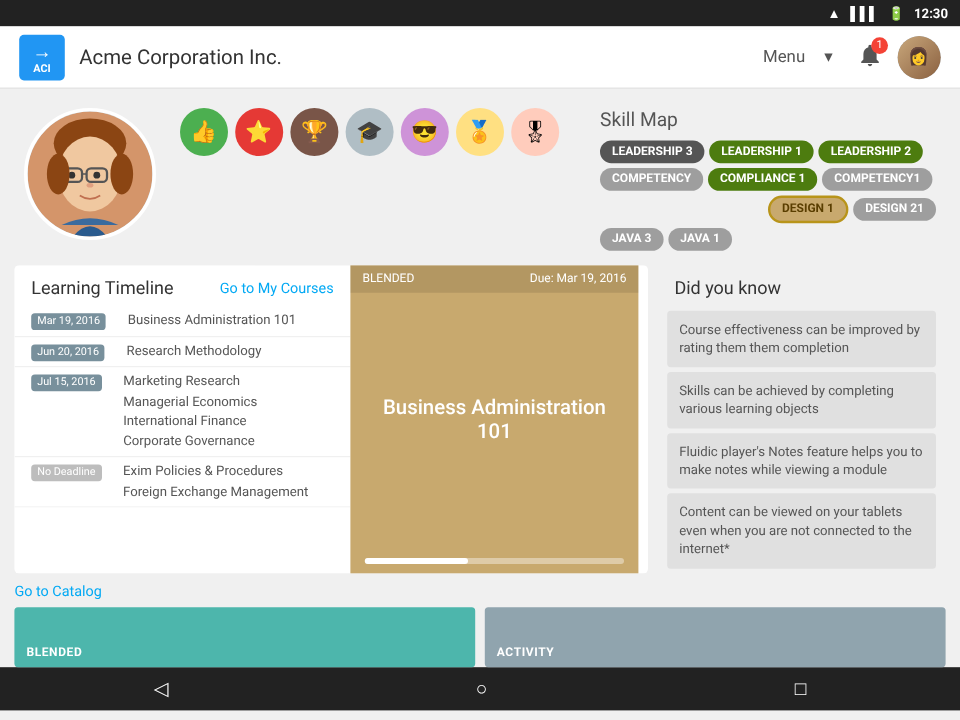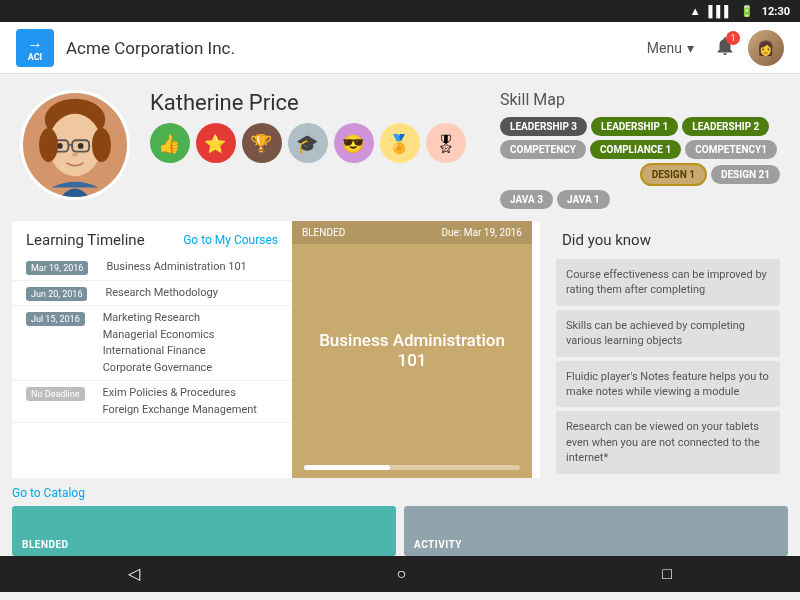--- a/index.html
+++ b/index.html
@@ -7,21 +7,21 @@
 
     
     .status-bar { background: #222; color: #fff; height: 22px; display: flex; align-items: center; justify-content: flex-end; padding: 0 10px; font-size: 11px; gap: 8px; }
     .status-bar .time { font-weight: bold; }
 
     
     .header { background: #fff; height: 52px; display: flex; align-items: center; padding: 0 16px; border-bottom: 1px solid #ddd; }
     .header .logo-box { background: #2196f3; color: #fff; width: 38px; height: 38px; display: flex; align-items: center; justify-content: center; border-radius: 4px; font-size: 10px; font-weight: bold; margin-right: 12px; flex-direction: column; }
     .header .logo-arrow { font-size: 16px; font-weight: bold; }
     .header .company-name { font-size: 17px; color: #333; font-weight: 400; flex: 1; }
-    .header .menu-btn { display: flex; align-items: center; gap: 5px; font-size: 14px; color: #555; cursor: pointer; margin-right: 20px; }
+    .header .menu-btn { display: flex; align-items: center; gap: 16px; font-size: 14px; color: #555; cursor: pointer; margin-right: 20px; }
     .header .header-icons { display: flex; align-items: center; gap: 12px; }
     .header .notif-icon { position: relative; cursor: pointer; }
     .header .notif-badge { position: absolute; top: -4px; right: -4px; background: #f44336; color: #fff; border-radius: 50%; width: 14px; height: 14px; font-size: 9px; display: flex; align-items: center; justify-content: center; }
     .header .avatar-img { width: 36px; height: 36px; border-radius: 50%; background: #aaa; overflow: hidden; cursor: pointer; display: flex; align-items: center; justify-content: center; }
 
     
     .profile-section { background: #f0f0f0; padding: 16px 20px 12px 20px; display: flex; align-items: flex-start; gap: 20px; }
     .profile-pic { width: 110px; height: 110px; border-radius: 50%; background: #ccc; border: 3px solid #fff; overflow: hidden; flex-shrink: 0; display: flex; align-items: center; justify-content: center; }
     .profile-info { flex: 1; }
     .profile-name { font-size: 22px; color: #333; font-weight: 400; margin-bottom: 8px; }
@@ -145,21 +145,20 @@
 
       <path d="M30 100 Q55 88 80 100" fill="#3a6b9e"></path>
       <path d="M40 110 Q55 92 70 110" fill="#2a5b8e"></path>
 
       <ellipse cx="27" cy="55" rx="10" ry="18" fill="#8B4513"></ellipse>
       <ellipse cx="83" cy="55" rx="10" ry="18" fill="#8B4513"></ellipse>
     </svg>
   </div>
 
   <div class="profile-info">
-    <div class="profile-name">Katherine Price</div>
     <div class="badges">
       <div class="badge badge-green" title="Certified">👍</div>
       <div class="badge badge-red" title="Captain">⭐</div>
       <div class="badge badge-brown" title="Top Elite">🏆</div>
       <div class="badge badge-blue" title="Graduate">🎓</div>
       <div class="badge badge-purple" title="Cool">😎</div>
       <div class="badge badge-yellow" title="Medal">🏅</div>
       <div class="badge badge-peach" title="Medal 2">🎖</div>
     </div>
   </div>
@@ -234,24 +233,24 @@
       <div class="featured-progress">
         <div class="progress-bar">
           <div class="progress-fill"></div>
         </div>
       </div>
     </div>
   </div>
 
   <div class="did-you-know">
     <div class="dyk-title">Did you know</div>
-    <div class="dyk-item">Course effectiveness can be improved by rating them after completing</div>
+    <div class="dyk-item">Course effectiveness can be improved by rating them them completion</div>
     <div class="dyk-item">Skills can be achieved by completing various learning objects</div>
     <div class="dyk-item">Fluidic player's Notes feature helps you to make notes while viewing a module</div>
-    <div class="dyk-item">Research can be viewed on your tablets even when you are not connected to the internet*</div>
+    <div class="dyk-item">Content can be viewed on your tablets even when you are not connected to the internet*</div>
   </div>
 
 </div>
 
 <div class="recommended-section">
   <div class="recommended-header">
     <span class="section-link">Go to Catalog</span>
   </div>
   <div class="recommended-cards">
     <div class="rec-card blended">

